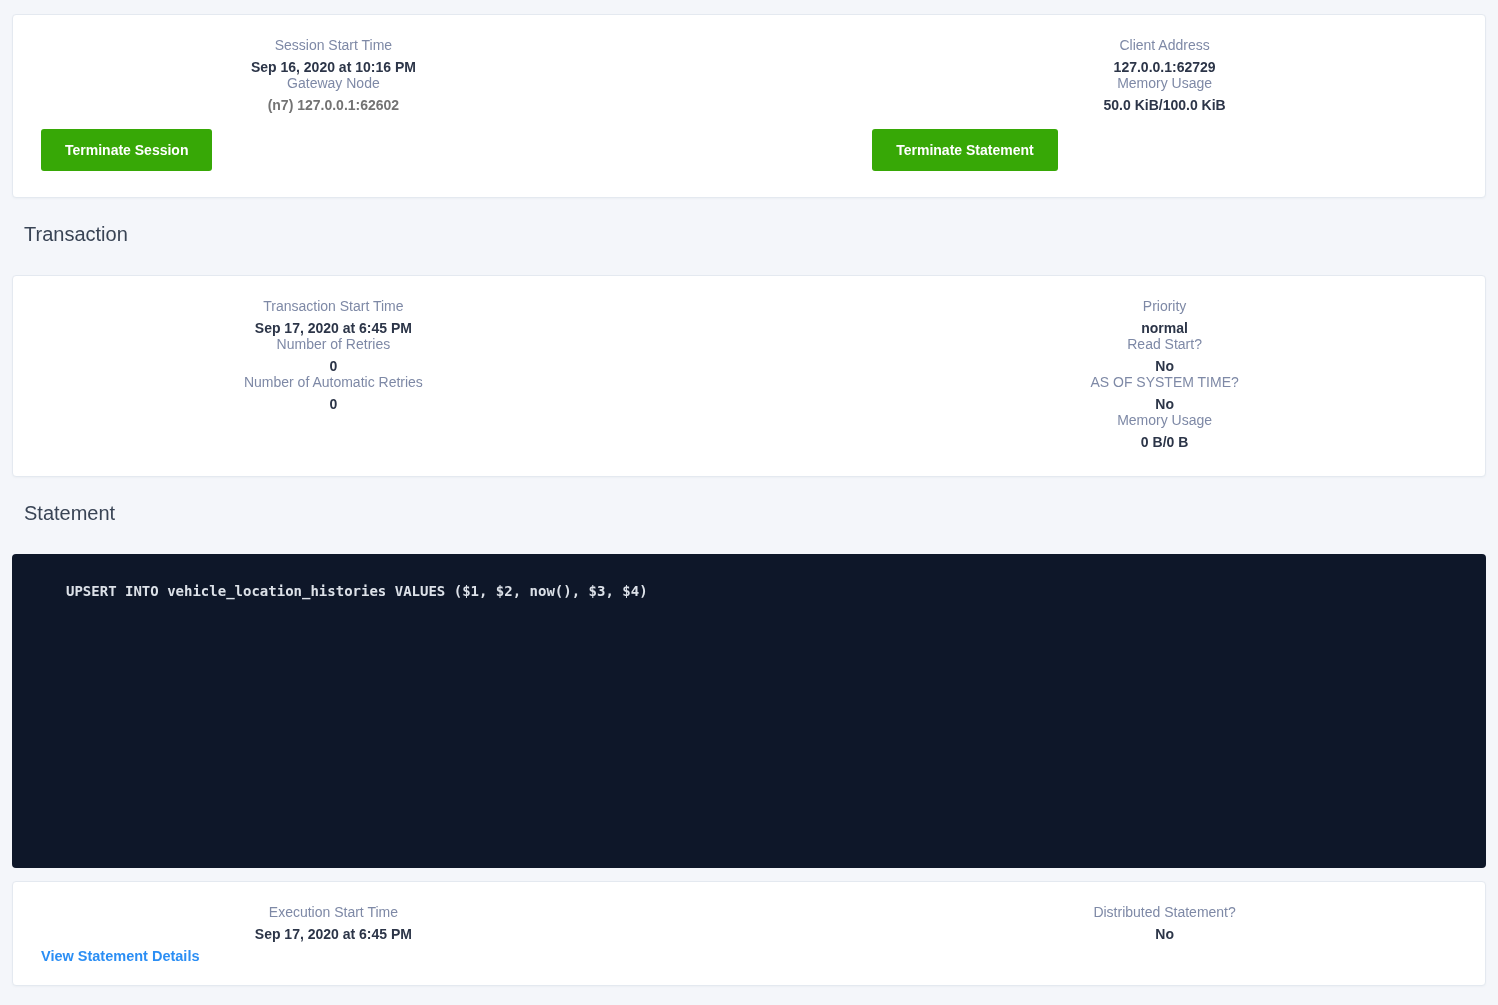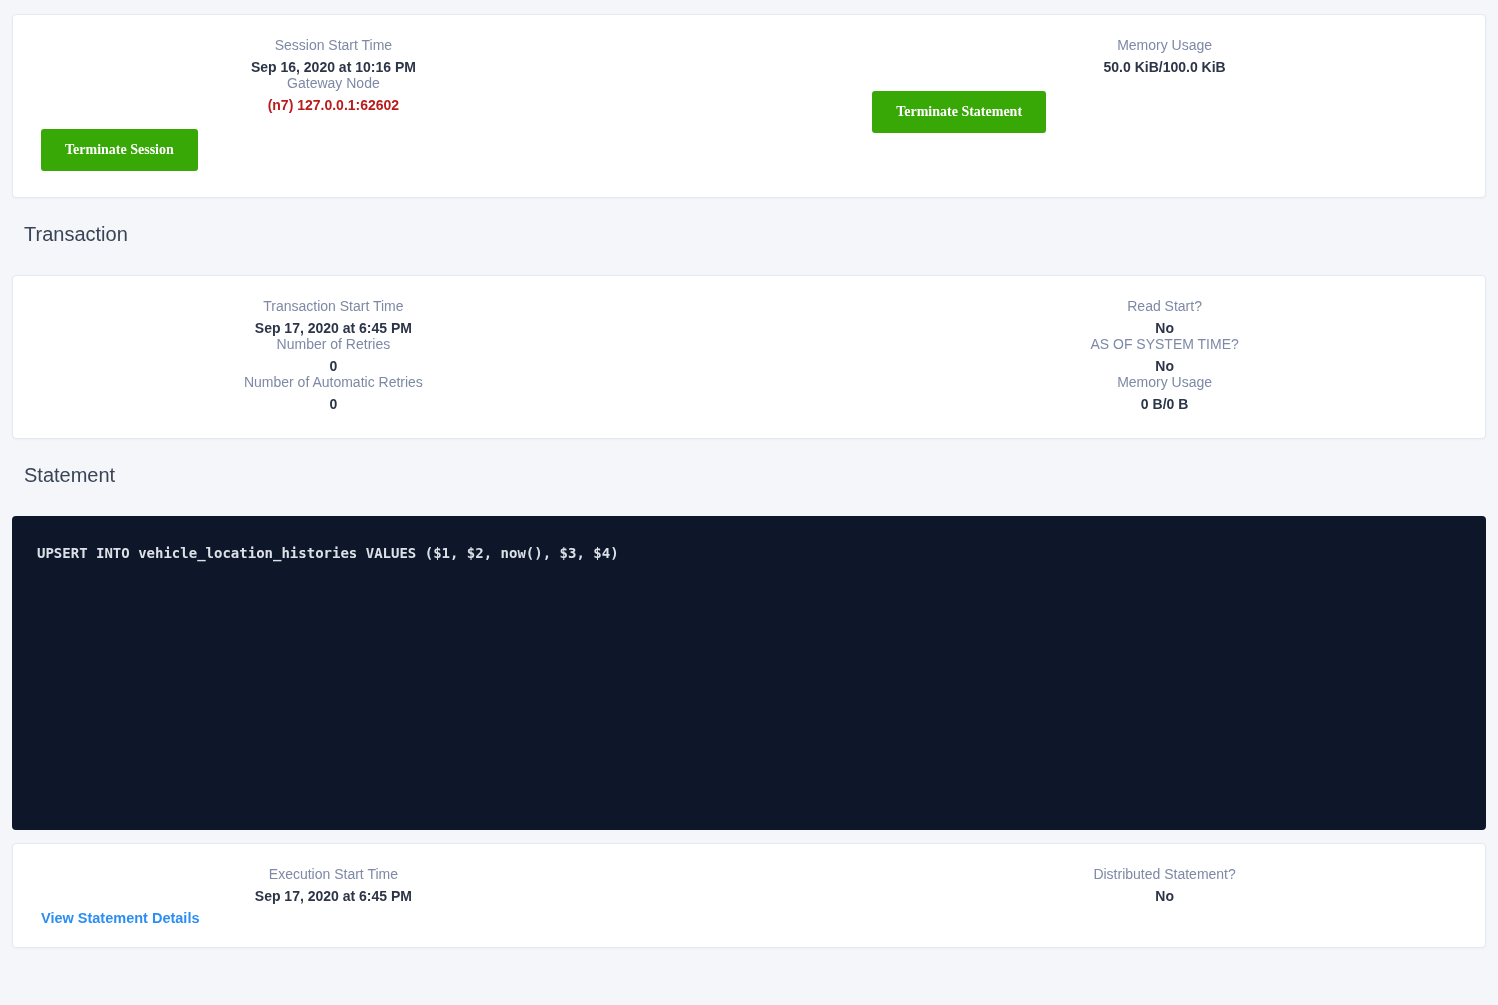--- a/index.html
+++ b/index.html
@@ -37,32 +37,32 @@
     font-size: 14px;
     font-weight: 400;
   }
   .kv-value {
     color: #2c3548;
     font-size: 14px;
     font-weight: 700;
     text-align: right;
   }
   .kv-value.link {
-    color: #b91c1c;
+    color: #737373;
     cursor: pointer;
     text-decoration: none;
   }
   .btn-green {
     display: inline-block;
     margin-top: 16px;
     height: 42px;
     padding: 0 24px;
     background: #37a806;
     color: #ffffff;
-    font-family: Liberation Serif, serif;
+    font-family: Liberation Sans, sans-serif;
     font-size: 14px;
     font-weight: 700;
     border: none;
     border-radius: 3px;
     cursor: pointer;
   }
   .section-heading {
     font-size: 20px;
     font-weight: 400;
     color: #394455;
@@ -75,20 +75,21 @@
     padding: 27px 25px;
     margin-bottom: 13px;
   }
   .code-block pre {
     font-family: "DejaVu Sans Mono", monospace;
     font-size: 14px;
     font-weight: 700;
     color: #dce1e8;
     white-space: pre-wrap;
     line-height: 1.45;
+    margin-left: 29px;
   }
   .exec-card { padding-bottom: 20px; }
   .details-link {
     display: inline-block;
     margin-top: 6px;
     color: #2b8ef4;
     font-size: 14.5px;
     font-weight: 700;
     cursor: pointer;
     text-decoration: none;
@@ -108,20 +109,24 @@
           <span class="kv-value">Sep 16, 2020 at 10:16 PM</span>
         </div>
         <div class="kv-row">
           <span class="kv-label">Gateway Node</span>
           <a class="kv-value link">(n7) 127.0.0.1:62602</a>
         </div>
         <button class="btn-green">Terminate Session</button>
       </div>
       <div class="col">
         <div class="kv-row">
+          <span class="kv-label">Client Address</span>
+          <span class="kv-value">127.0.0.1:62729</span>
+        </div>
+        <div class="kv-row">
           <span class="kv-label">Memory Usage</span>
           <span class="kv-value">50.0 KiB/100.0 KiB</span>
         </div>
         <button class="btn-green">Terminate Statement</button>
       </div>
     </div>
   </div>
 
   <h2 class="section-heading">Transaction</h2>
 
@@ -135,20 +140,24 @@
         <div class="kv-row">
           <span class="kv-label">Number of Retries</span>
           <span class="kv-value">0</span>
         </div>
         <div class="kv-row">
           <span class="kv-label">Number of Automatic Retries</span>
           <span class="kv-value">0</span>
         </div>
       </div>
       <div class="col">
+        <div class="kv-row">
+          <span class="kv-label">Priority</span>
+          <span class="kv-value">normal</span>
+        </div>
         <div class="kv-row">
           <span class="kv-label">Read Start?</span>
           <span class="kv-value">No</span>
         </div>
         <div class="kv-row">
           <span class="kv-label">AS OF SYSTEM TIME?</span>
           <span class="kv-value">No</span>
         </div>
         <div class="kv-row">
           <span class="kv-label">Memory Usage</span>

